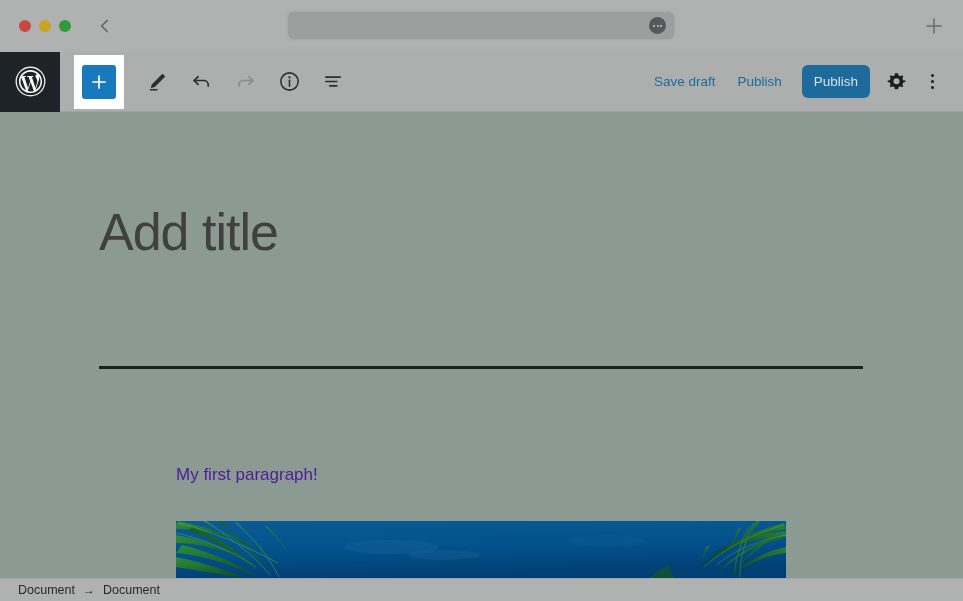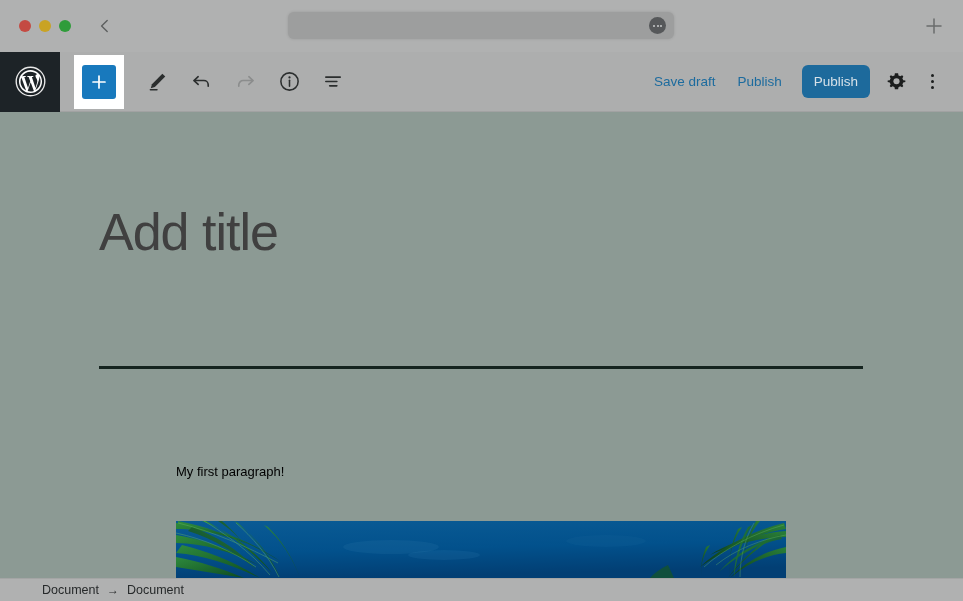--- a/index.html
+++ b/index.html
@@ -241,22 +241,22 @@
     top: 254px;
     width: 764px;
     height: 3px;
     background: #15241f;
   }
 
   .paragraph-block {
     position: absolute;
     left: 176px;
     top: 350px;
-    font-size: 13px;
-    color: #000000;
+    font-size: 17px;
+    color: #4c1d95;
     line-height: 1.5;
   }
 
   
   .image-block {
     position: absolute;
     left: 176px;
     top: 409px;
     width: 610px;
     height: 57px;
@@ -273,21 +273,21 @@
     height: 23px;
     background: #b0b1b1;
     display: flex;
     align-items: center;
     border-top: 1px solid #a4a5a5;
   }
   .breadcrumb {
     display: flex;
     align-items: center;
     gap: 8px;
-    margin-left: 42px;
+    margin-left: 18px;
     font-size: 12.5px;
     color: #26292a;
   }
   .bc-arrow { color: #26292a; font-size: 12px; }
 </style>
 </head>
 <body>
 
 <div id="app">
 

